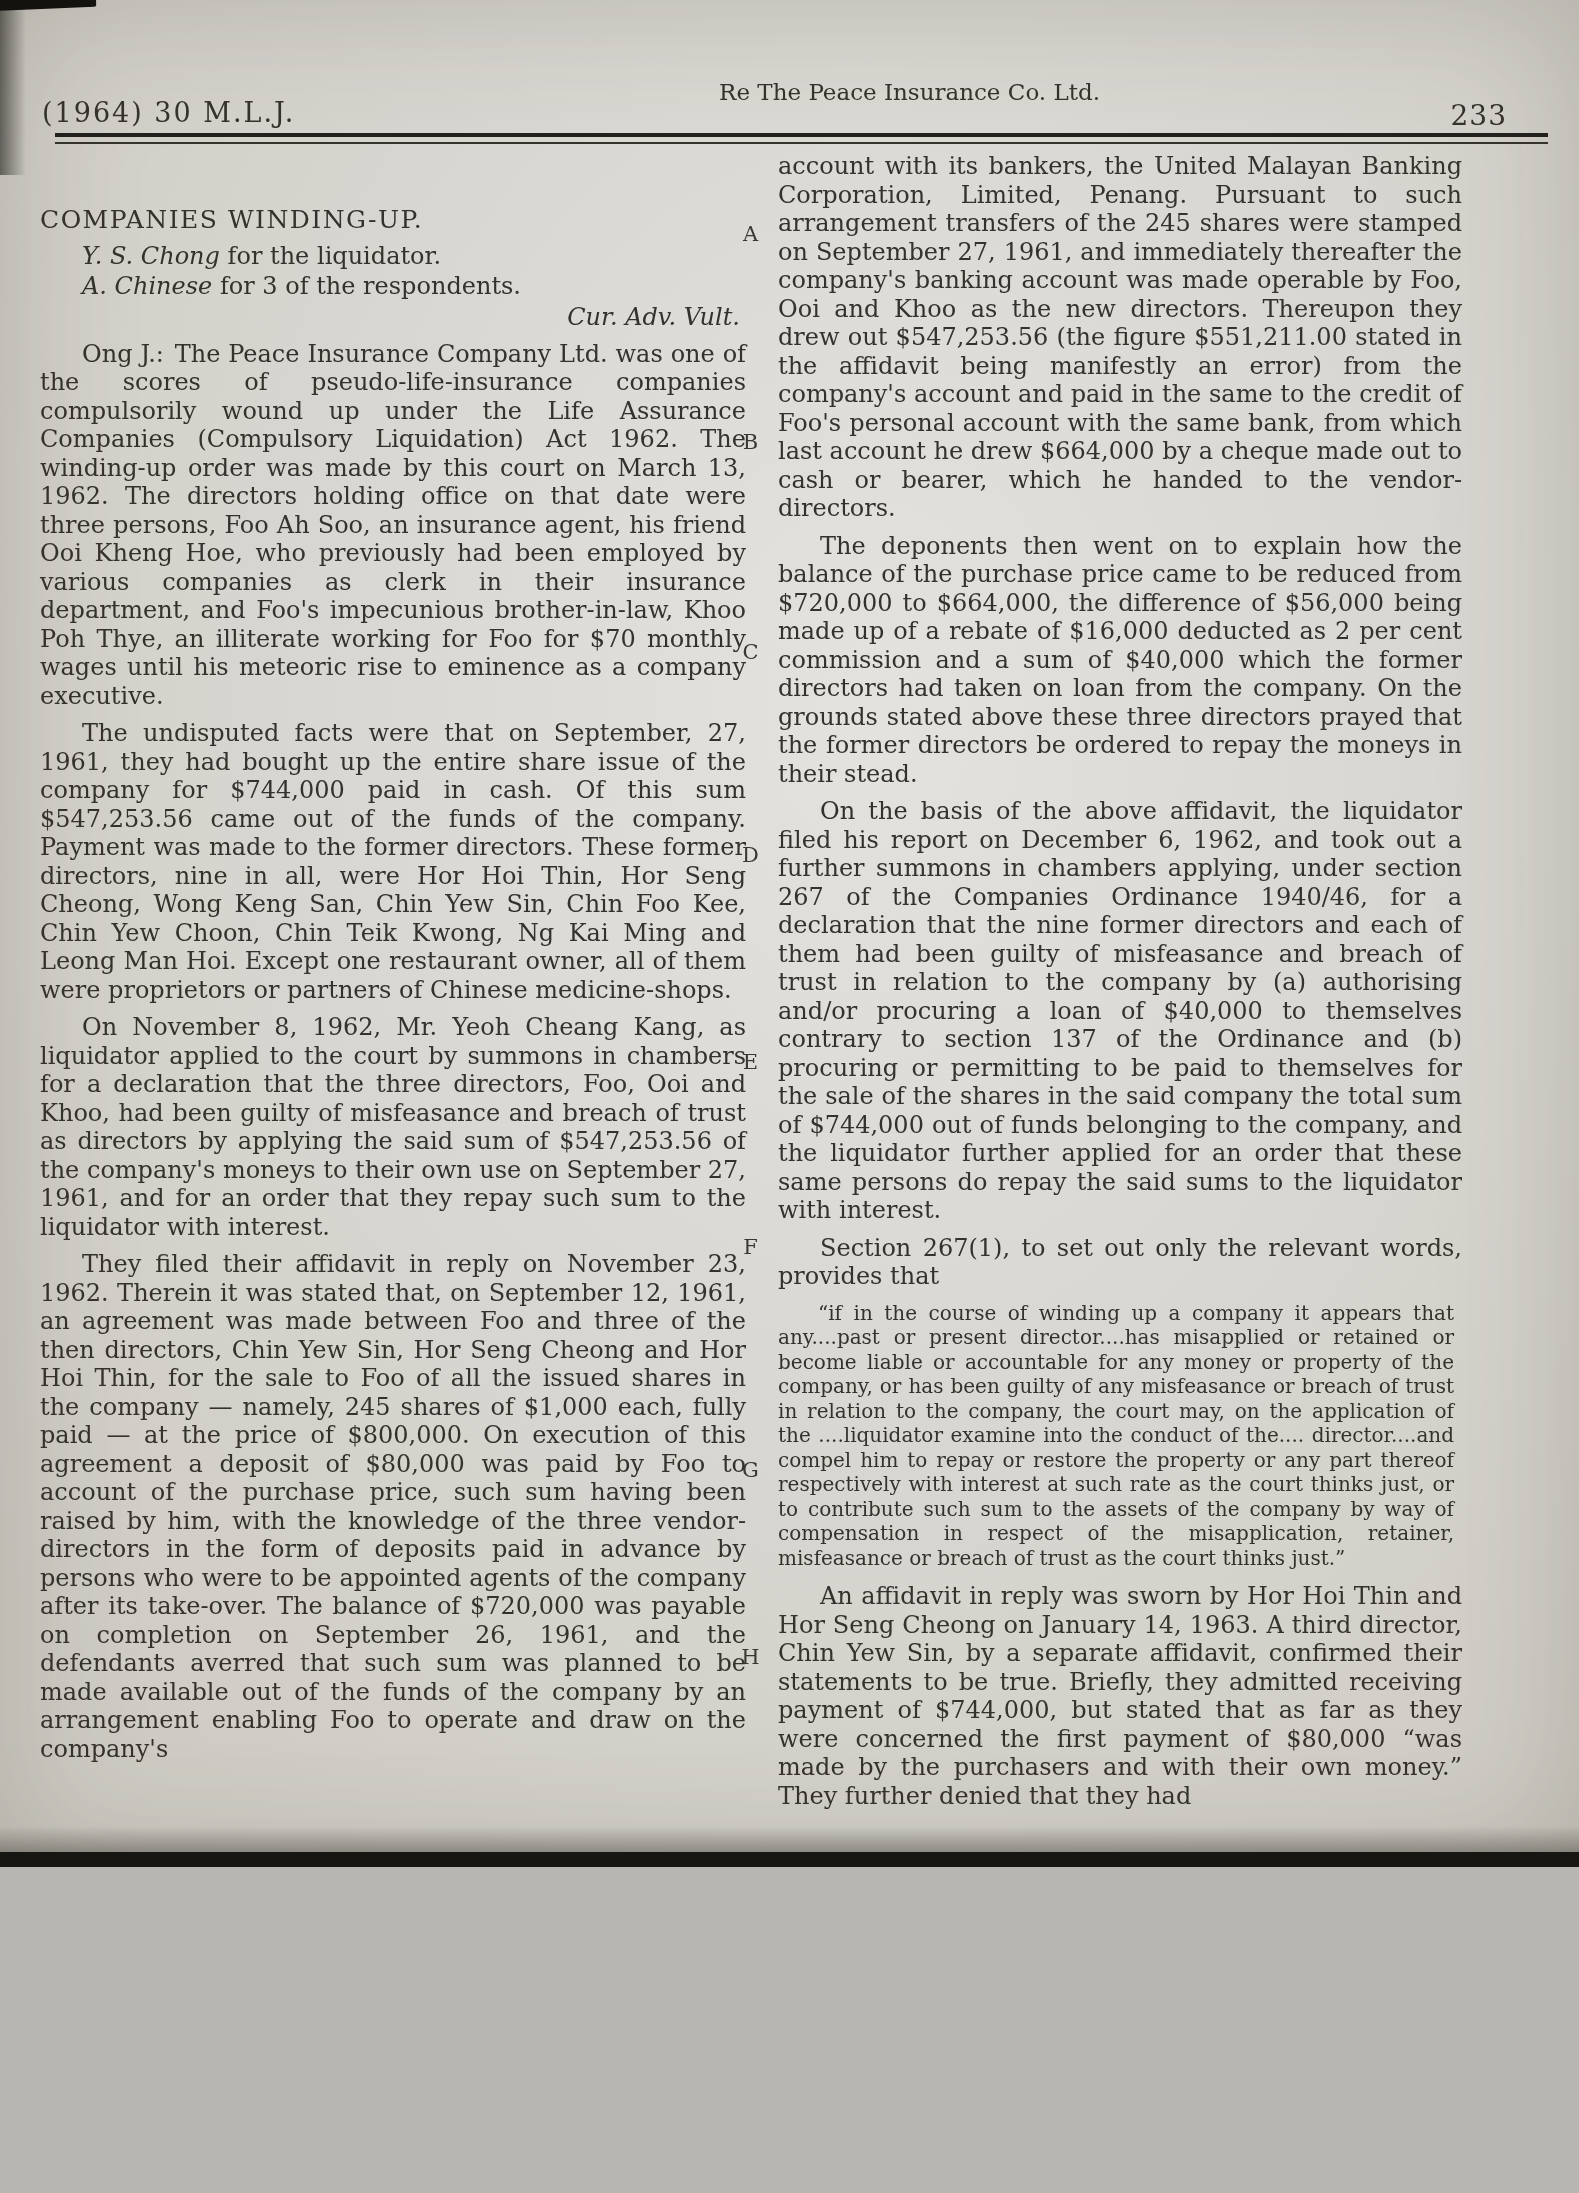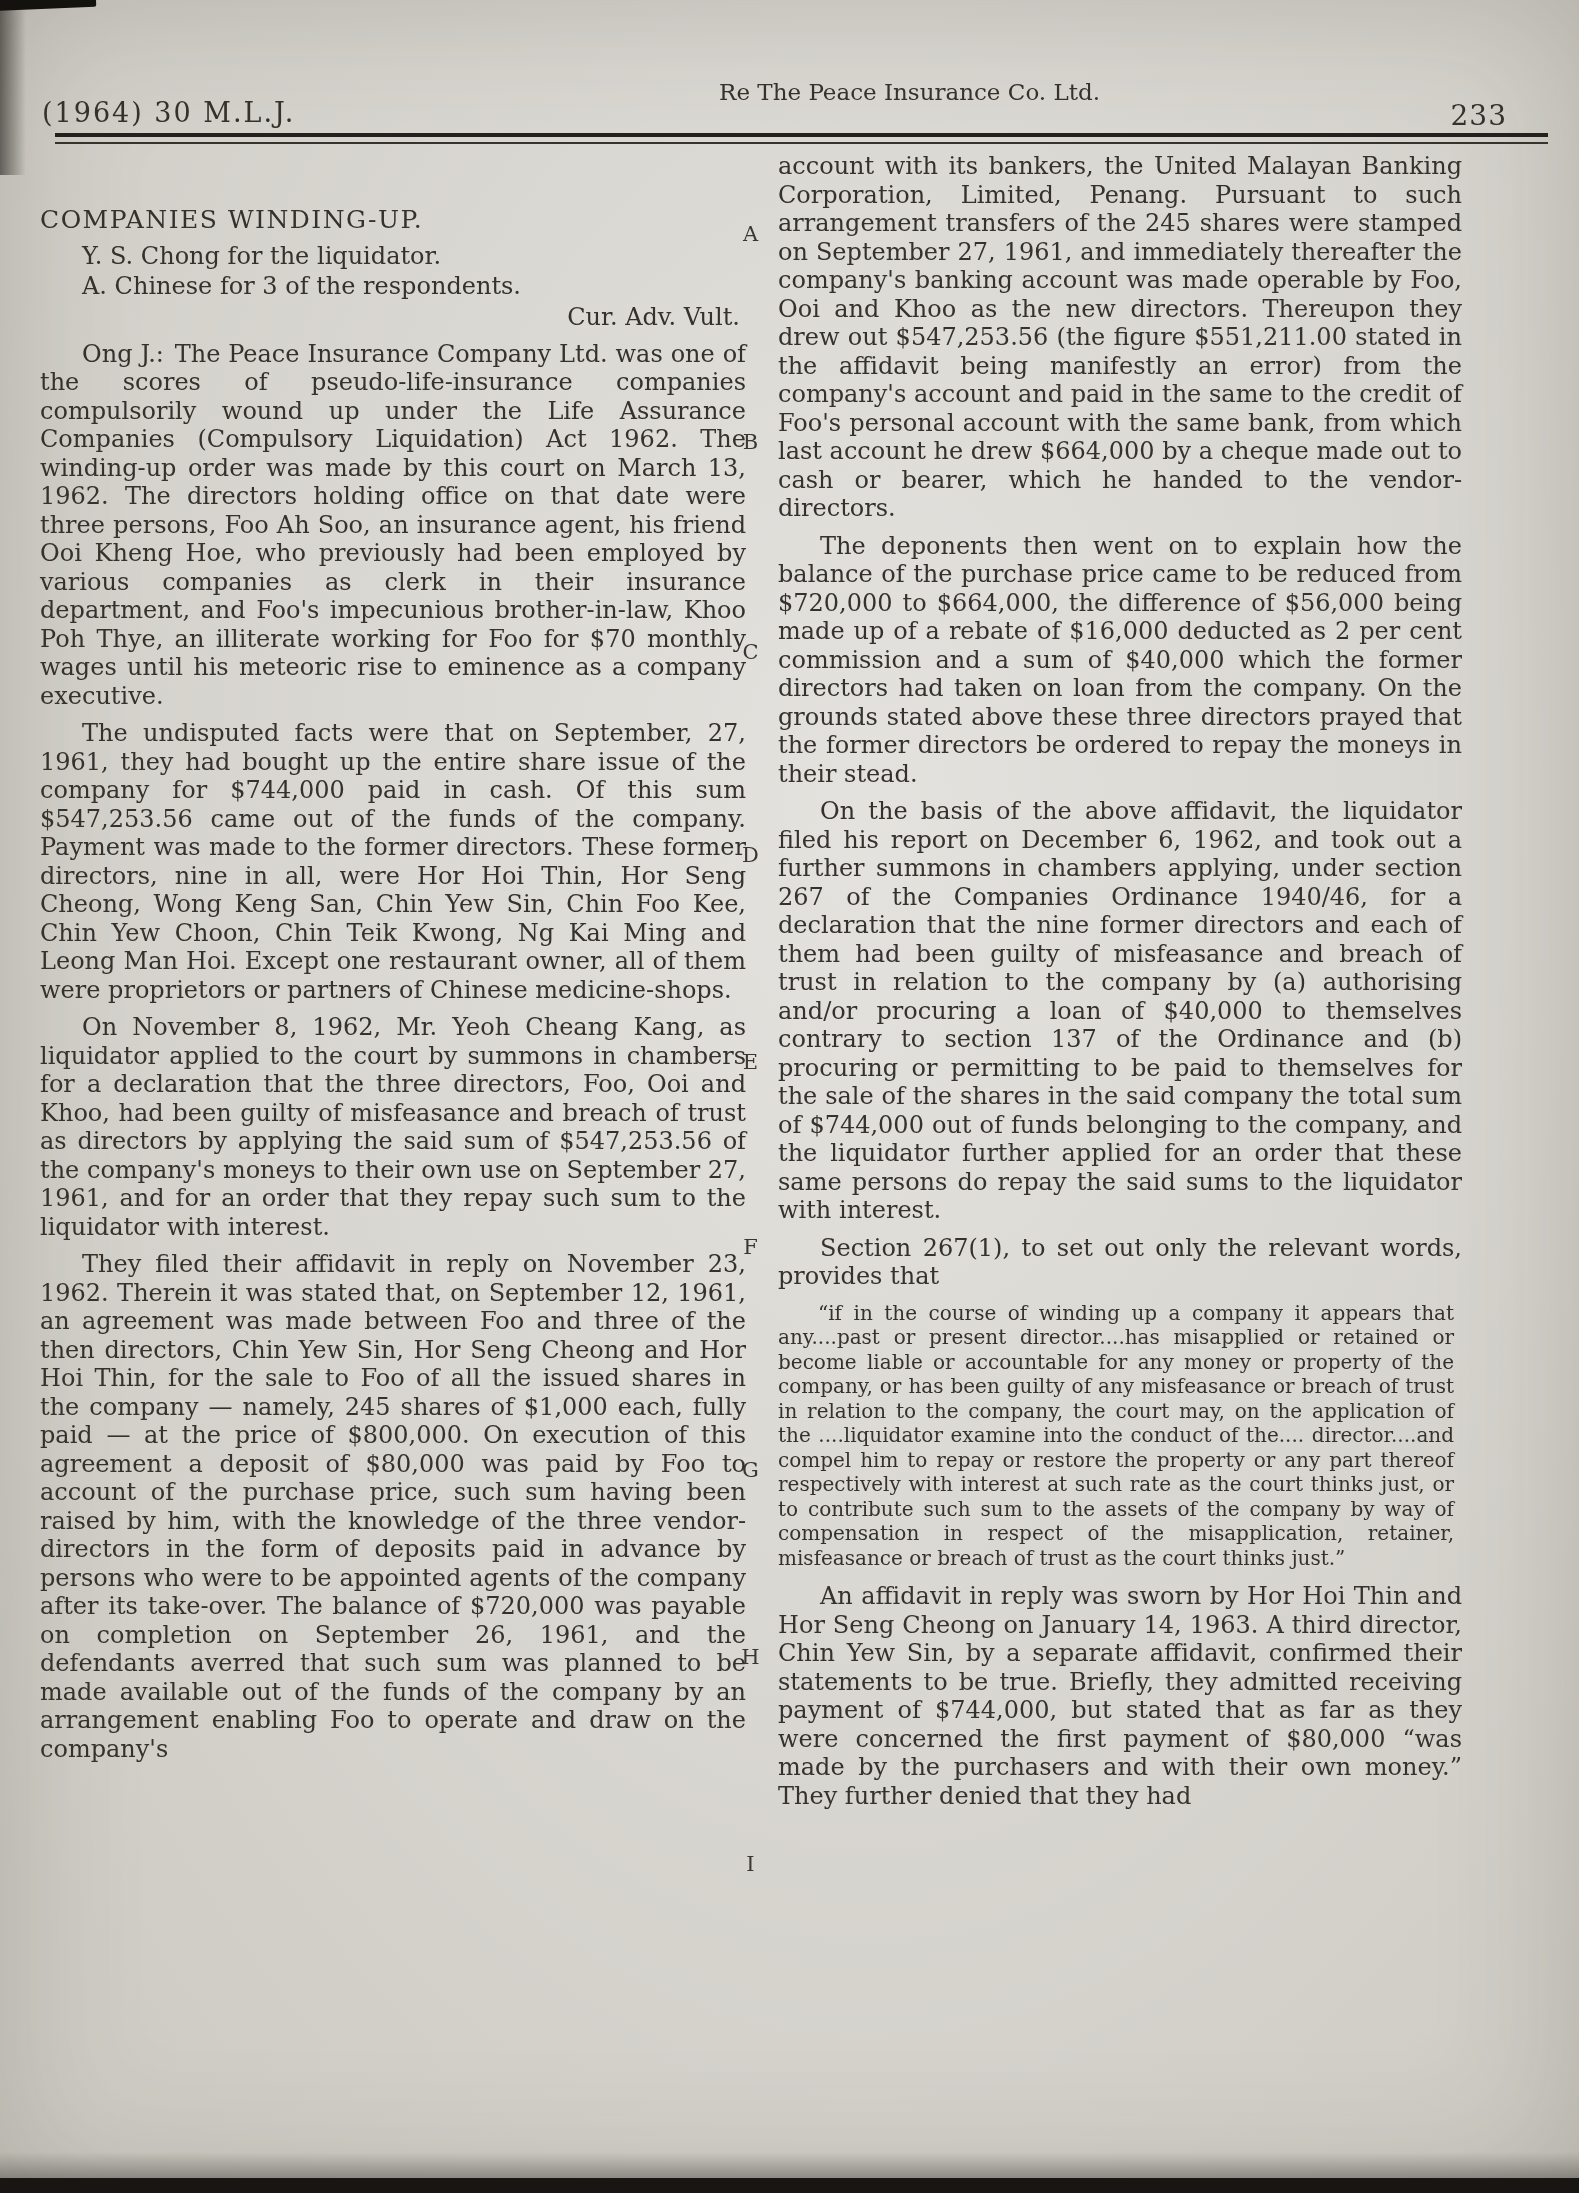--- a/index.html
+++ b/index.html
@@ -1,18 +1,18 @@
 <!DOCTYPE html>
 <html><head>
 <meta charset="utf-8">
 <style>
   html,body{margin:0;padding:0;background:#b8b6b0;}
   .page{
     position:relative;
-    width:1579px;height:2193px;
+    width:1579px;height:1867px;
     margin:0 auto;
     font-family:"DejaVu Serif", serif;
     color:#35322d;
     background:
       radial-gradient(ellipse at 55% 38%, rgba(255,255,255,0.30), rgba(120,112,95,0.10) 88%),
       #d8d6d0;
     box-shadow: inset 0 0 140px rgba(70,62,48,0.22);
     overflow:hidden;
   }
   
@@ -42,21 +42,21 @@
   }
   
   .col{position:absolute;text-align:justify;}
   .col-left{left:40px;top:205px;width:706px;}
   .col-right{left:778px;top:152px;width:684px;}
   .col p{margin:0 0 9px 0;font-size:24px;line-height:28.5px;text-indent:42px;}
   .col p.cont{text-indent:0;}
   h2.sec-head{margin:0 0 6px 0;font-size:25px;font-weight:normal;letter-spacing:1.5px;line-height:30px;text-align:left;}
   p.counsel{margin:0;text-align:left;line-height:30px;}
   p.curadv{text-align:right;margin:2px 6px 8px 0;text-indent:0;}
-  .i{}
+  .i{font-style:italic;}
   b.lead{font-weight:normal;margin-right:0.45em;}
   p.quote{font-size:20px;line-height:24.5px;margin:10px 8px 12px 0;text-indent:40px;}
   
   .margin-letter{
     position:absolute;left:738px;width:26px;text-align:center;
     font-size:21px;letter-spacing:1px;color:#3a3733;
   }
 </style>
 </head>
 <body>

